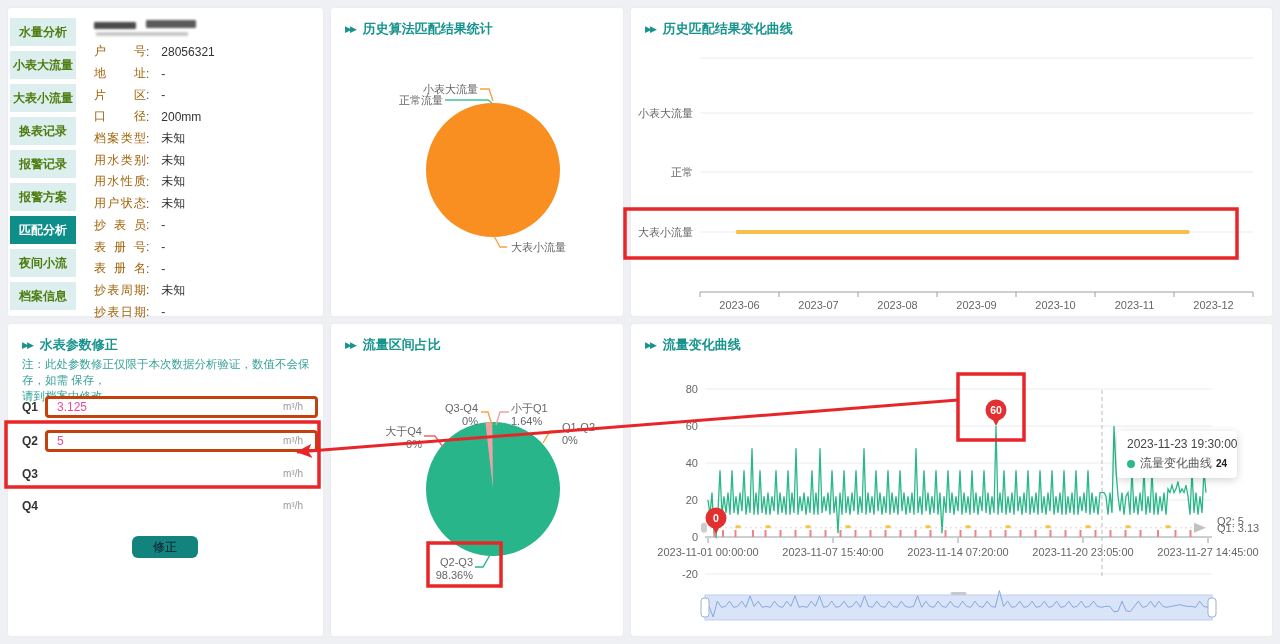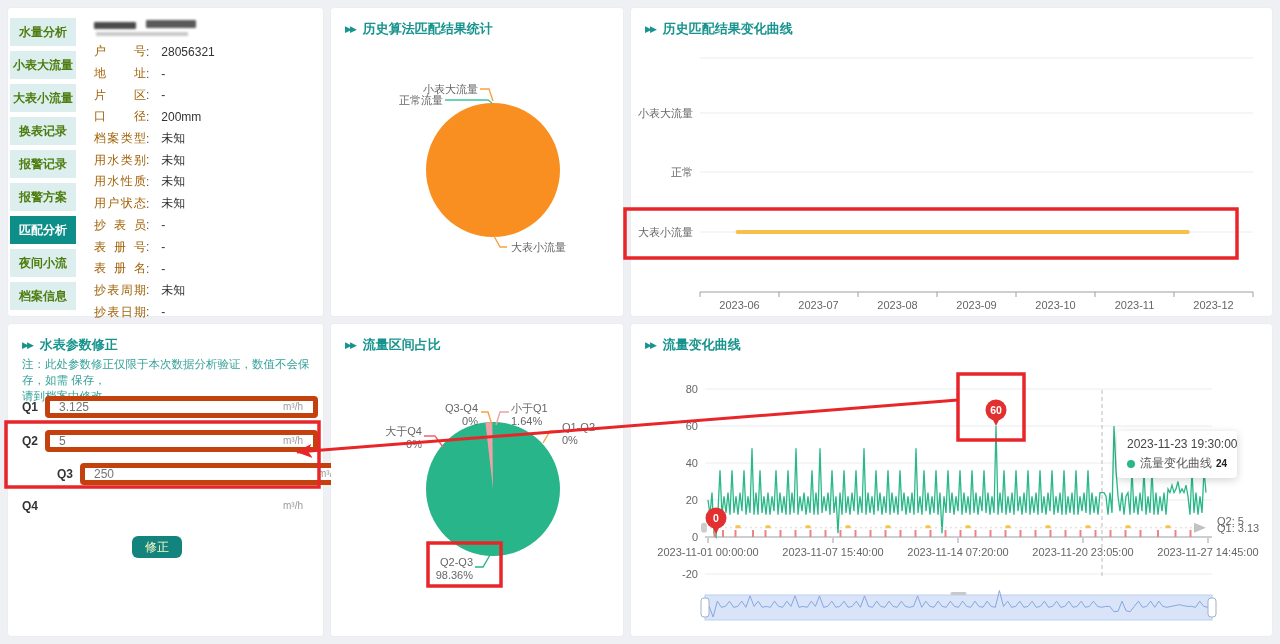--- a/index.html
+++ b/index.html
@@ -31,25 +31,25 @@
   #info-rows { position:absolute; left:86px; top:33px; width:225px; }
   .info-row { height:21.7px; display:flex; align-items:center; font-size:12px; color:#4d4d4d; }
   .info-row .lbl { display:inline-block; width:52px; text-align:justify; text-align-last:justify; color:#a16207; }
   .info-row .colon { margin:0 2px 0 0; color:#555; }
   .info-row .val { margin-left:10px; color:#333; }
 
   
   #param-note { position:absolute; left:14px; top:32px; width:292px; font-size:11.5px; line-height:16px; color:#35a199; }
   .q-row { position:absolute; left:0; width:309px; height:22px; }
   .q-row .q-lbl { position:absolute; left:14px; top:4px; font-size:12px; font-weight:bold; color:#333; }
-  .q-row input { position:absolute; left:37px; top:0; width:273px; height:22px; border:5px solid #c2410c;
-                 border-radius:4px; padding:0 42px 0 9px; font-size:12px; color:#737373;
+  .q-row input { position:absolute; left:37px; top:0; width:273px; height:22px; border:3px solid #c2410c;
+                 border-radius:4px; padding:0 42px 0 9px; font-size:12px; color:#ec4899;
                  font-family:"Liberation Sans","DejaVu Sans",sans-serif; outline:none; }
   .q-row .q-unit { position:absolute; right:14px; top:5px; font-size:10px; color:#9a9a9a; }
-  #fix-btn { position:absolute; left:124px; top:212px; width:50px; height:22px; background:#12837d; color:#fef9c3;
+  #fix-btn { position:absolute; left:124px; top:212px; width:66px; height:22px; background:#12837d; color:#0f172a;
              border:none; border-radius:6px; font-size:12px; cursor:pointer; }
 
   svg text { font-family:"Liberation Sans","DejaVu Sans",sans-serif; }
   .chart-svg { position:absolute; left:0; top:0; }
 
   
   #flow-tooltip { position:absolute; left:1117px; top:431px; width:120px; background:#fff; border-radius:4px;
                   box-shadow:0 2px 8px rgba(0,0,0,.18); padding:6px 10px 6px; z-index:5; }
   #flow-tooltip .tt-title { font-size:12px; color:#444; margin-bottom:4px; white-space:nowrap; }
   #flow-tooltip .tt-row { display:flex; align-items:center; font-size:12px; color:#555; white-space:nowrap; }
@@ -211,23 +211,22 @@
         <div class="q-row" style="top: 72px;">
           <span class="q-lbl">Q1</span>
           <input value="3.125" style="">
           <span class="q-unit">m³/h</span>
         </div>
         <div class="q-row" style="top: 106px;">
           <span class="q-lbl">Q2</span>
           <input value="5" style="">
           <span class="q-unit">m³/h</span>
         </div>
-        <div class="q-row" style="top: 139px; margin-left: 35px;">
+        <div class="q-row" style="top: 139px;">
           <span class="q-lbl">Q3</span>
-          <input value="250" style="">
           <span class="q-unit">m³/h</span>
         </div>
         <div class="q-row" style="top: 171px;">
           <span class="q-lbl">Q4</span>
           <span class="q-unit">m³/h</span>
         </div>
       </div>
     <button id="fix-btn">修正</button>
   </div>
 

